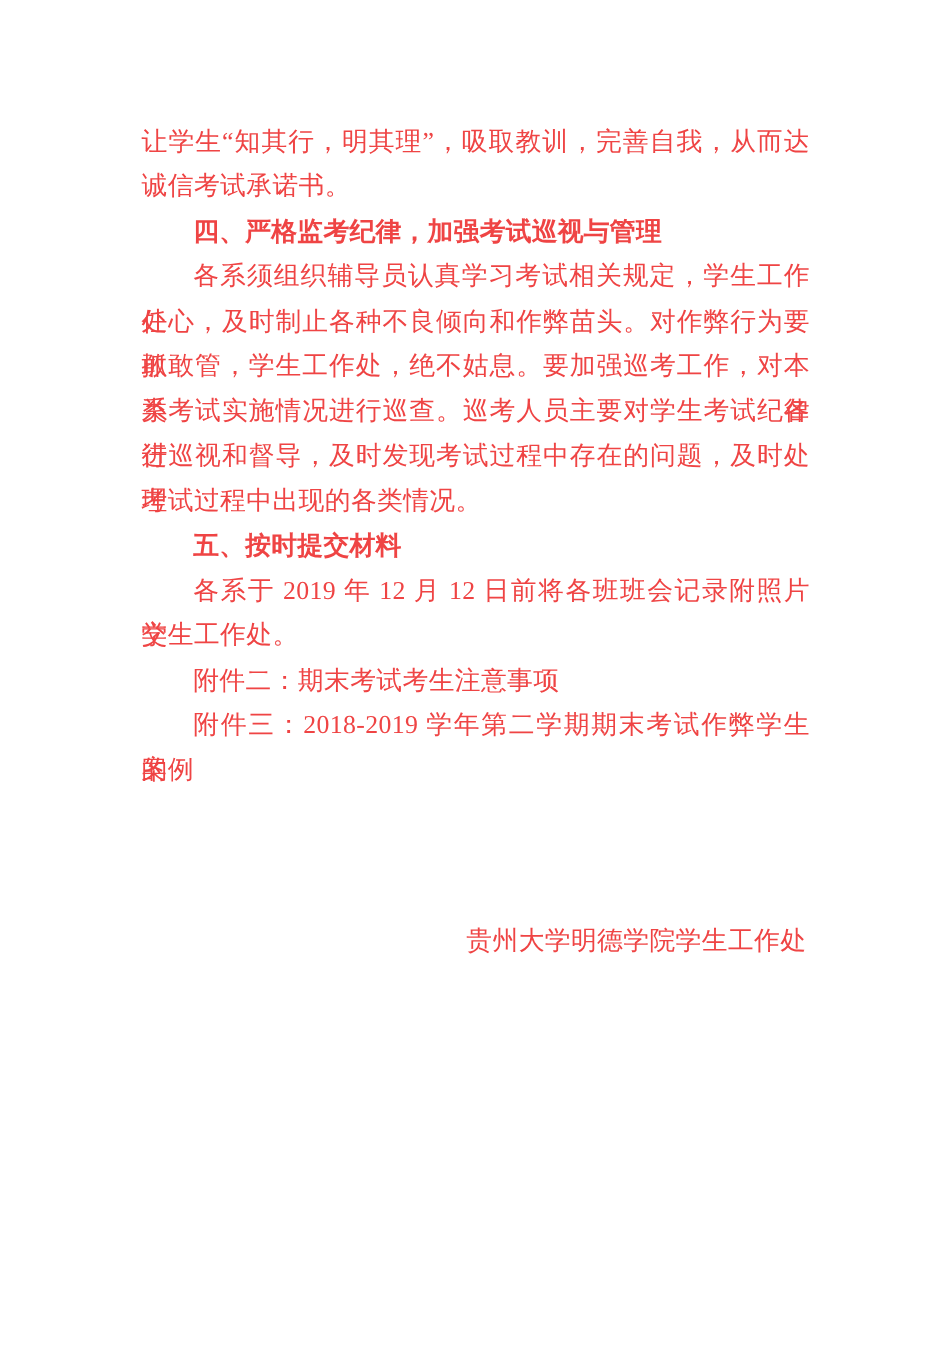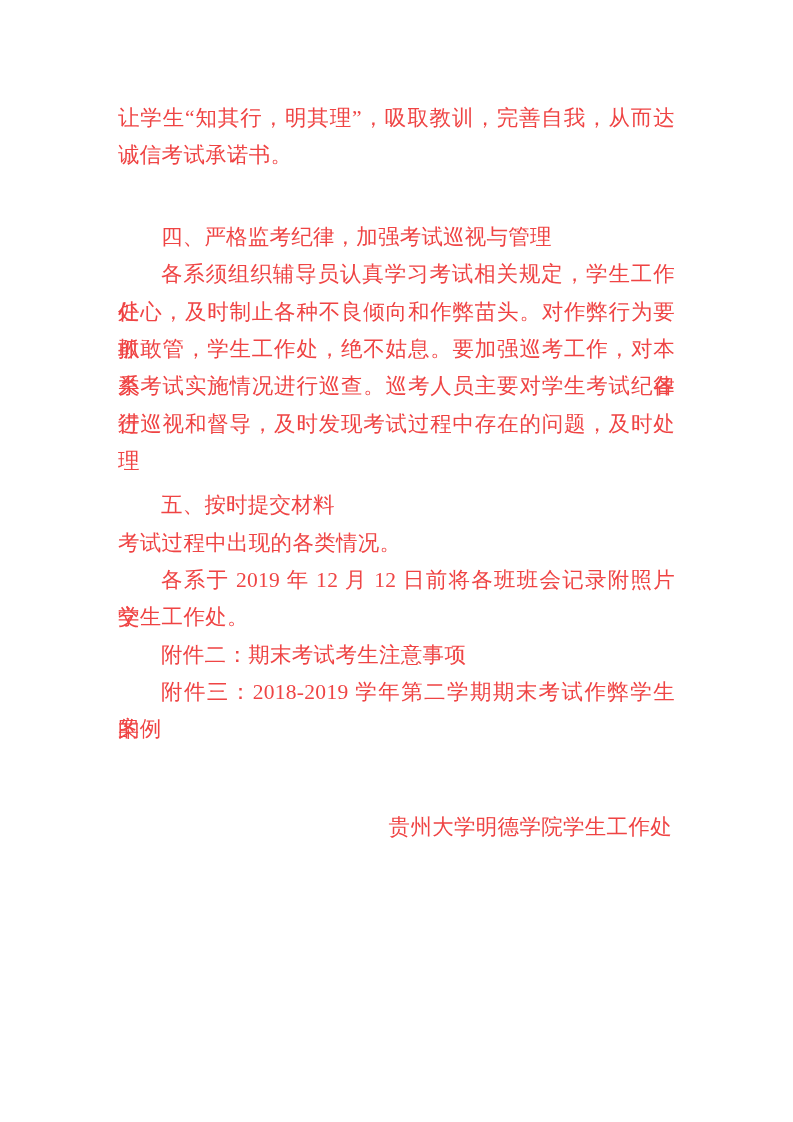--- a/index.html
+++ b/index.html
@@ -31,28 +31,27 @@
     letter-spacing: 0.3px;
     white-space: normal;
   }
   .line.justify {
     text-align-last: justify;
   }
   .line.indent {
     text-indent: 43px;
   }
   .line.heading {
-    font-weight: normal;
+    font-weight: bold;
     font-family: "Liberation Sans", "DejaVu Sans", sans-serif;
     letter-spacing: 0.2px;
-    margin-top: 44px;
   }
   .signature {
     position: absolute;
-    top: 808px;
+    top: 765px;
     right: 121px;
     text-align: center;
   }
   .signature .sig-line {
     font-size: 21.5px;
     line-height: 39.5px;
     letter-spacing: 0.3px;
   }
 </style>
 </head>
@@ -62,22 +61,22 @@
 
   <div class="content">
       <div class="line justify">让学生“知其行，明其理”，吸取教训，完善自我，从而达</div>
       <div class="line">诚信考试承诺书。</div>
       <div class="line indent heading">四、严格监考纪律，加强考试巡视与管理</div>
       <div class="line indent justify">各系须组织辅导员认真学习考试相关规定，学生工作处</div>
       <div class="line justify">任心，及时制止各种不良倾向和作弊苗头。对作弊行为要敢</div>
       <div class="line justify">抓敢管，学生工作处，绝不姑息。要加强巡考工作，对本系各</div>
       <div class="line justify">类考试实施情况进行巡查。巡考人员主要对学生考试纪律进</div>
       <div class="line justify">行巡视和督导，及时发现考试过程中存在的问题，及时处理</div>
+      <div class="line">考试过程中出现的各类情况。</div>
       <div class="line indent heading">五、按时提交材料</div>
-      <div class="line">考试过程中出现的各类情况。</div>
       <div class="line indent justify">各系于 2019 年 12 月 12 日前将各班班会记录附照片交</div>
       <div class="line">学生工作处。</div>
       <div class="line indent">附件二：期末考试考生注意事项</div>
       <div class="line indent justify">附件三：2018-2019 学年第二学期期末考试作弊学生的</div>
       <div class="line">案例</div>
     </div>
 
   <div class="signature">
     <div class="sig-line">贵州大学明德学院学生工作处</div>
   </div>

